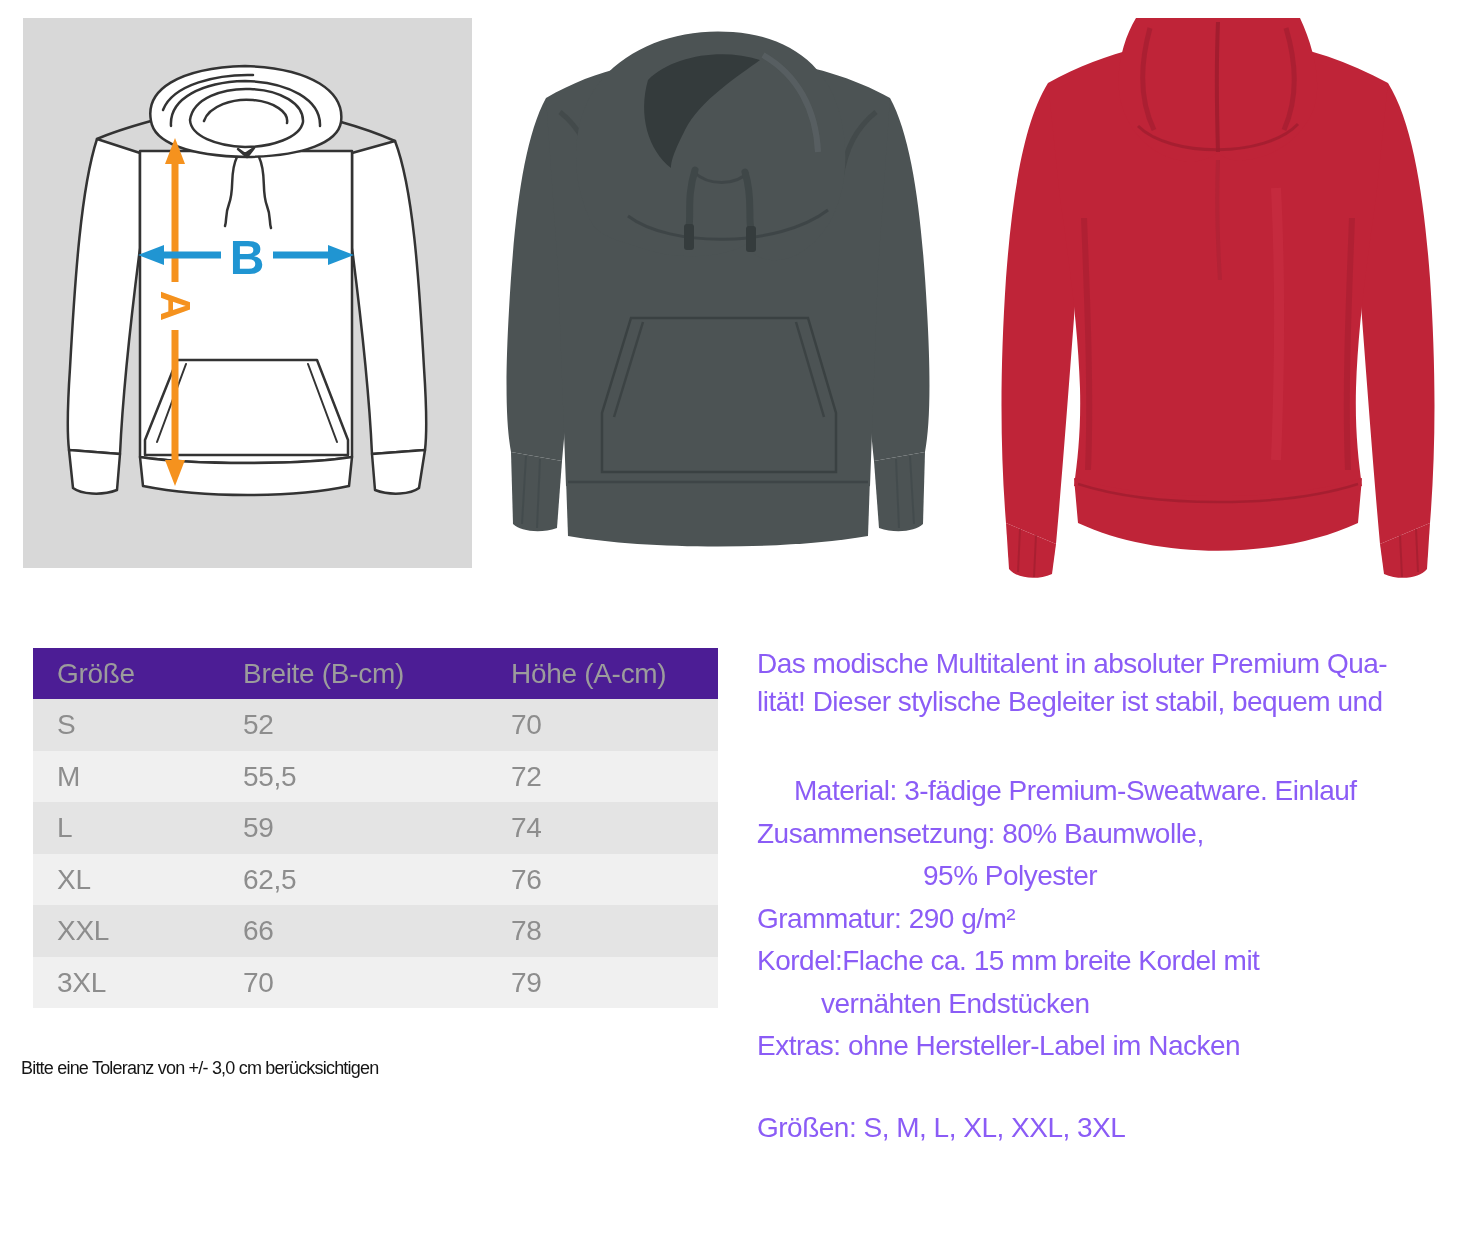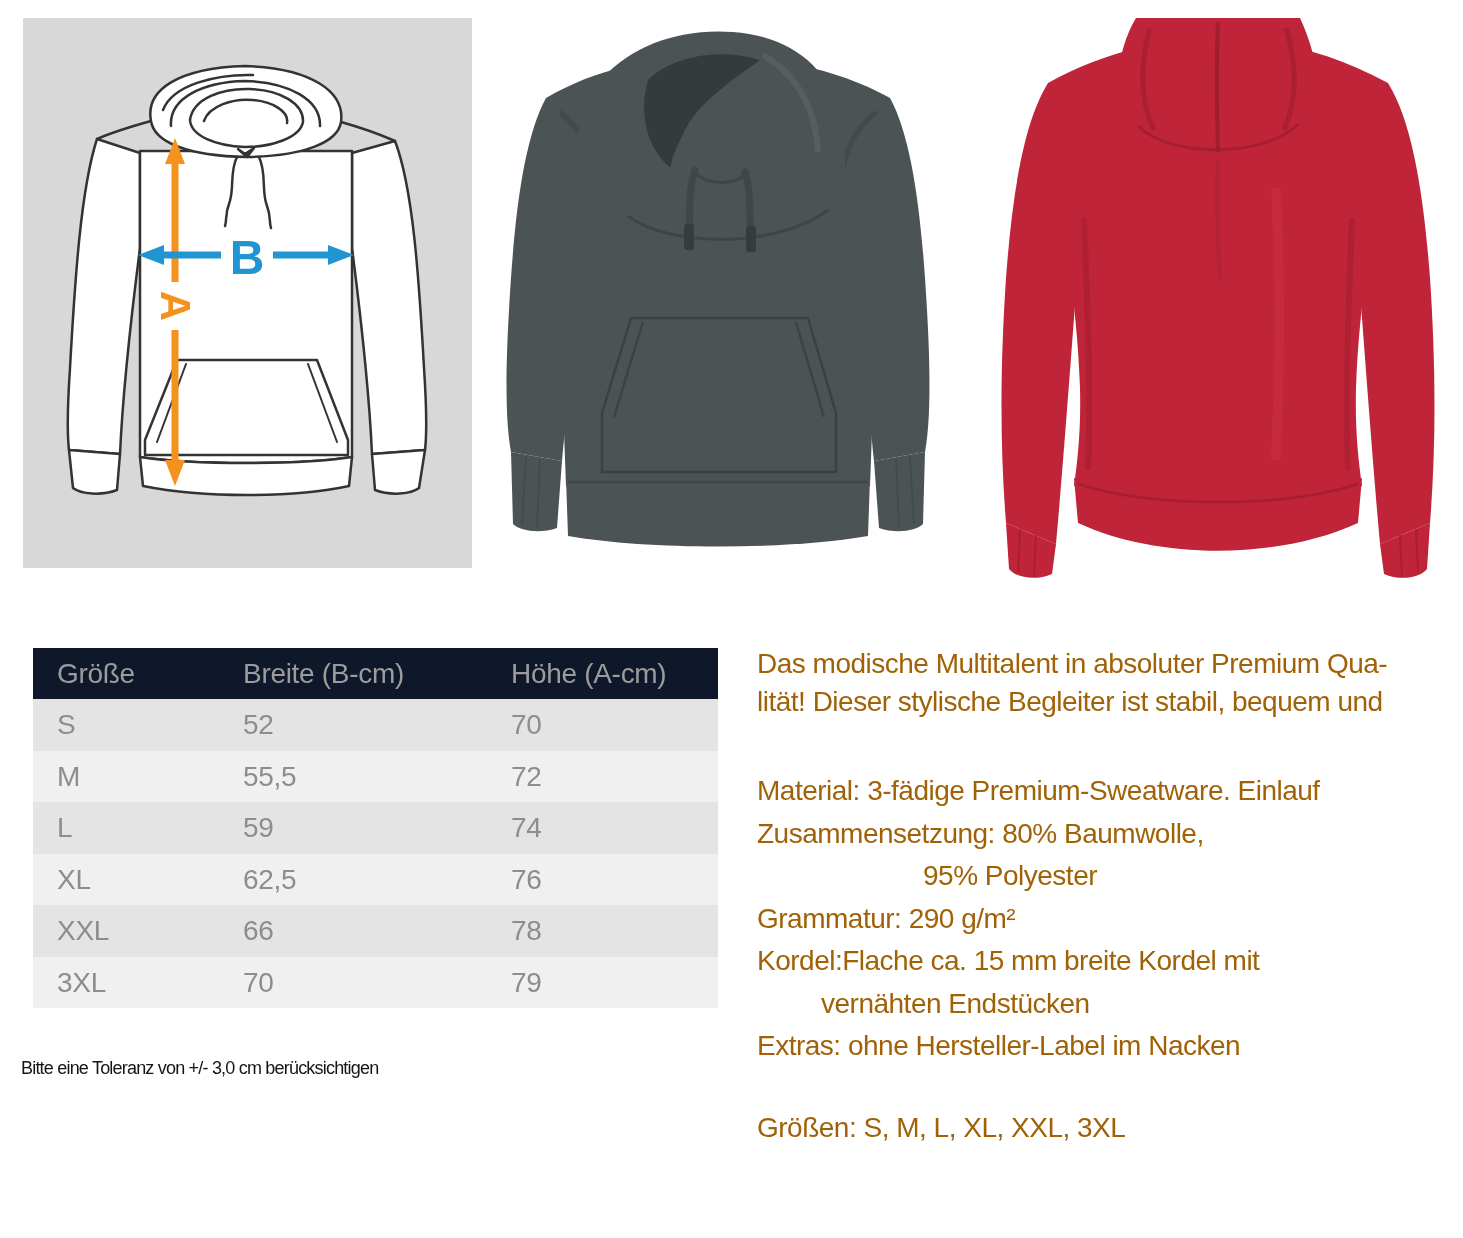--- a/index.html
+++ b/index.html
@@ -8,36 +8,36 @@
     font-family:"Liberation Sans",sans-serif;overflow:hidden;
   }
   .panel{position:absolute;}
 
   
   .size-table{
     position:absolute;left:33px;top:648px;width:685px;height:360px;
     font-size:28px;letter-spacing:-0.3px;
   }
   .t-row{position:relative;height:51.43px;line-height:51.43px;}
-  .t-row.head{background:#0f172a;color:#9c9c9c;}
+  .t-row.head{background:#4c1d95;color:#9c9c9c;}
   .t-row.odd{background:#e4e4e4;}
   .t-row.even{background:#f0f0f0;}
   .t-row .cell{position:absolute;top:0;color:inherit;white-space:nowrap;}
   .t-row:not(.head) .cell{color:#8d8d8d;}
   .c0{left:24px;} .c1{left:210px;} .c2{left:478px;}
 
   
   .tolerance{
     position:absolute;left:21px;top:1058px;font-size:18px;color:#151515;
     letter-spacing:-0.8px;white-space:nowrap;
   }
 
   
   .description{
-    position:absolute;left:757px;top:645px;width:706px;color:#a16207;
+    position:absolute;left:757px;top:645px;width:706px;color:#8b5cf6;
     font-size:28px;letter-spacing:-0.5px;
   }
   .description .intro .d-line{line-height:38px;white-space:nowrap;}
   .description .details{margin-top:49px;}
   .description .details .d-line{line-height:42.5px;white-space:nowrap;}
   .description .sizes{margin-top:39px;line-height:42px;white-space:nowrap;}
 
   svg text.dimlabel{font-family:"Liberation Sans",sans-serif;font-weight:bold;}
 </style>
 </head>
@@ -208,21 +208,21 @@
   </div>
 
   <div class="tolerance">Bitte eine Toleranz von +/- 3,0 cm berücksichtigen</div>
 
   <div class="description">
     <div class="intro">
         <div class="d-line">Das modische Multitalent in absoluter Premium Qua-</div>
         <div class="d-line">lität! Dieser stylische Begleiter ist stabil, bequem und</div>
       </div>
     <div class="details">
-        <div class="d-line" style="padding-left: 0px;">Material: 3-fädige Premium-Sweatware. Einlauf</div>
+        <div class="d-line" style="padding-left: 0px; margin-left: 37px;">Material: 3-fädige Premium-Sweatware. Einlauf</div>
         <div class="d-line" style="padding-left: 0px;">Zusammensetzung: 80% Baumwolle,</div>
         <div class="d-line" style="padding-left: 166px;">95% Polyester</div>
         <div class="d-line" style="padding-left: 0px;">Grammatur: 290 g/m²</div>
         <div class="d-line" style="padding-left: 0px;">Kordel:Flache ca. 15 mm breite Kordel mit</div>
         <div class="d-line" style="padding-left: 64px;">vernähten Endstücken</div>
         <div class="d-line" style="padding-left: 0px;">Extras: ohne Hersteller-Label im Nacken</div>
       </div>
     <div class="d-line sizes">Größen: S, M, L, XL, XXL, 3XL</div>
   </div>
 

